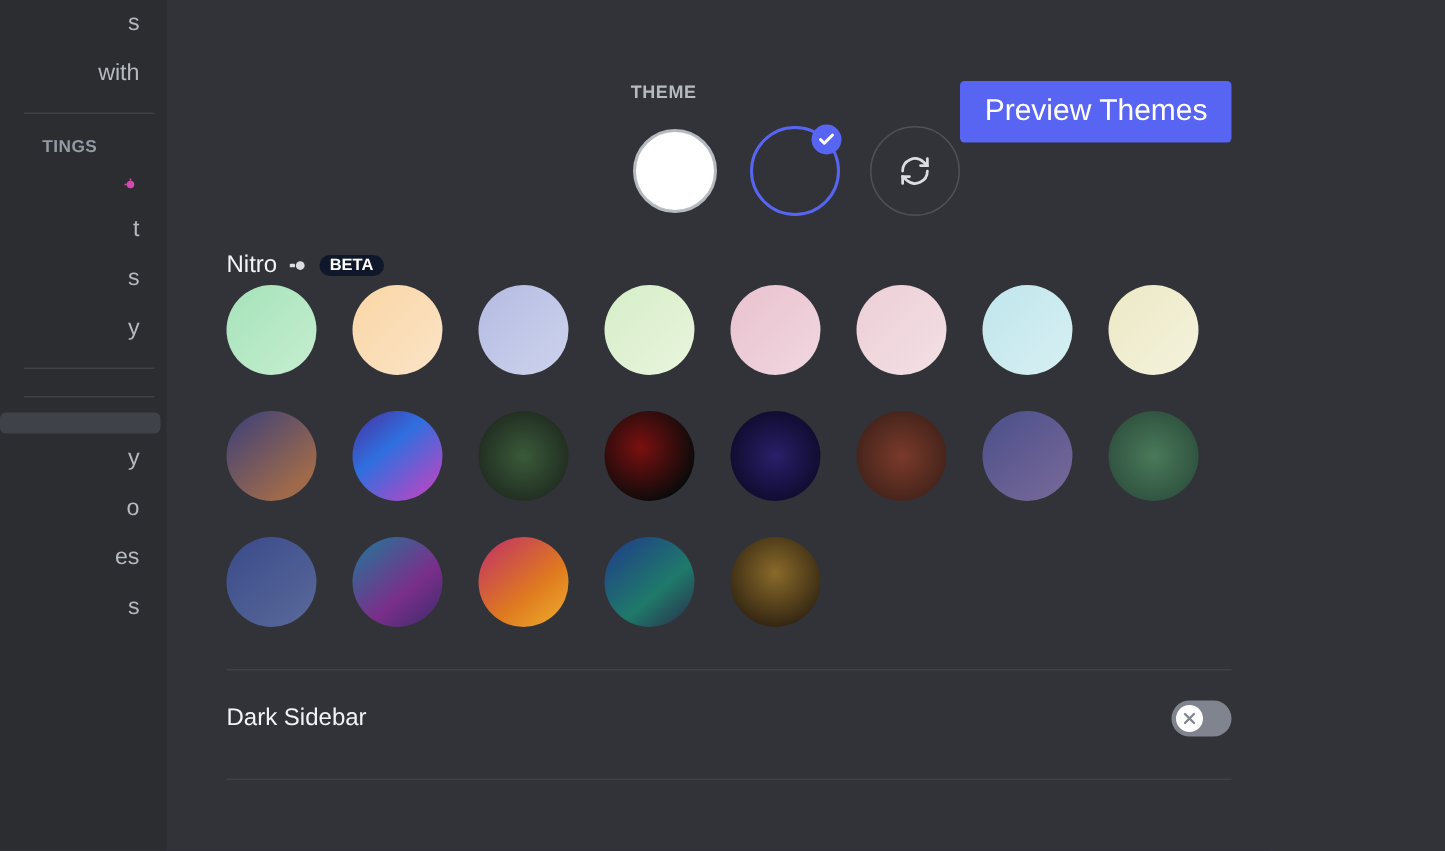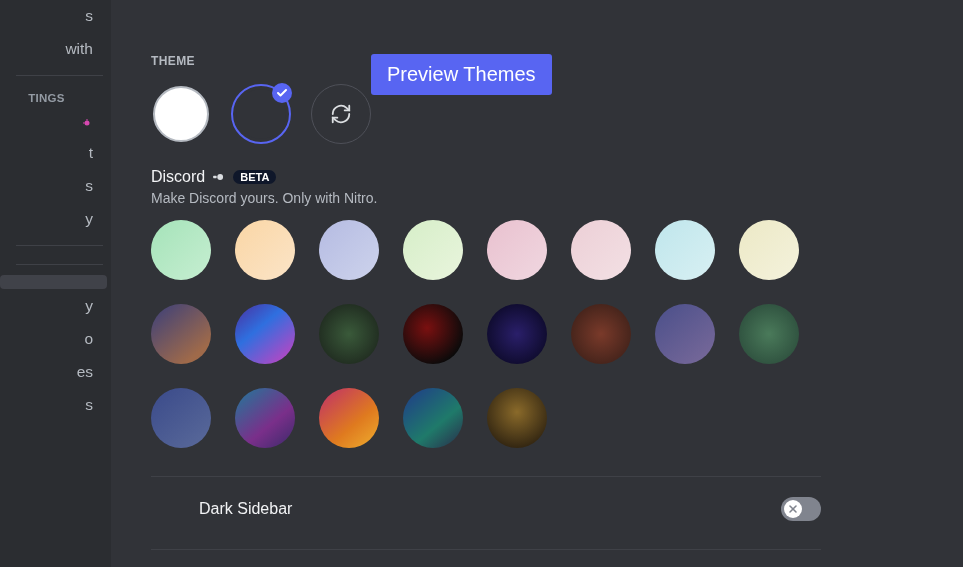--- a/index.html
+++ b/index.html
@@ -84,21 +84,21 @@
     color: #b5bac1;
     font-size: 12px;
     font-weight: 700;
     letter-spacing: 0.4px;
     text-transform: uppercase;
     margin-bottom: 16px;
   }
   .theme-row {
     display: flex;
     align-items: flex-start;
-    justify-content: flex-start;
+    justify-content: flex-end;
     margin-bottom: 20px;
   }
   .preview-btn {
     background: #5865f2;
     color: #fff;
     border: none;
     border-radius: 3px;
     font-size: 20px;
     font-weight: 500;
     padding: 9px 16px;
@@ -187,21 +187,20 @@
   }
   .divider {
     height: 1px;
     background: #3f4147;
     margin: 28px 0 20px 0;
   }
   .toggle-row {
     display: flex;
     align-items: center;
     justify-content: space-between;
-    margin-left: 48px;
   }
   .toggle-label {
     color: #f2f3f5;
     font-size: 16px;
     font-weight: 500;
   }
   .toggle {
     width: 40px;
     height: 24px;
     background: #80848e;
@@ -279,30 +278,29 @@
                 <path d="M3 21v-5h5"></path>
             </svg>
           </div>
         </div>
       </div>
       <button class="preview-btn">Preview Themes</button>
     </div>
 
     <div class="colour-block">
       <div class="colour-title-row">
-        <span class="colour-title">Discord</span>
+        <span class="colour-title">Nitro</span>
         <span class="nitro-icon-inline">
           <svg viewBox="0 0 24 24" width="14" height="14" fill="currentColor">
               <circle cx="14" cy="12" r="5"></circle>
               <rect x="2" y="10" width="6" height="4" rx="1"></rect>
             </svg>
         </span>
         <span class="beta-badge">BETA</span>
       </div>
-      <div class="colour-desc">Make Discord yours. Only with Nitro.</div>
       <div class="swatch-grid" id="swatch-grid">
           <div class="swatch" style="background: linear-gradient(135deg, rgb(165, 227, 185) 0%, rgb(198, 238, 209) 100%);"></div>
           <div class="swatch" style="background: linear-gradient(135deg, rgb(250, 214, 165) 0%, rgb(251, 228, 199) 100%);"></div>
           <div class="swatch" style="background: linear-gradient(135deg, rgb(181, 187, 226) 0%, rgb(205, 211, 236) 100%);"></div>
           <div class="swatch" style="background: linear-gradient(135deg, rgb(214, 238, 200) 0%, rgb(233, 245, 221) 100%);"></div>
           <div class="swatch" style="background: linear-gradient(135deg, rgb(233, 193, 207) 0%, rgb(240, 215, 224) 100%);"></div>
           <div class="swatch" style="background: linear-gradient(135deg, rgb(236, 207, 214) 0%, rgb(243, 224, 228) 100%);"></div>
           <div class="swatch" style="background: linear-gradient(135deg, rgb(191, 230, 236) 0%, rgb(216, 240, 243) 100%);"></div>
           <div class="swatch" style="background: linear-gradient(135deg, rgb(236, 233, 198) 0%, rgb(244, 242, 220) 100%);"></div>
           <div class="swatch" style="background: linear-gradient(140deg, rgb(58, 63, 122) 0%, rgb(159, 106, 74) 80%);"></div>

